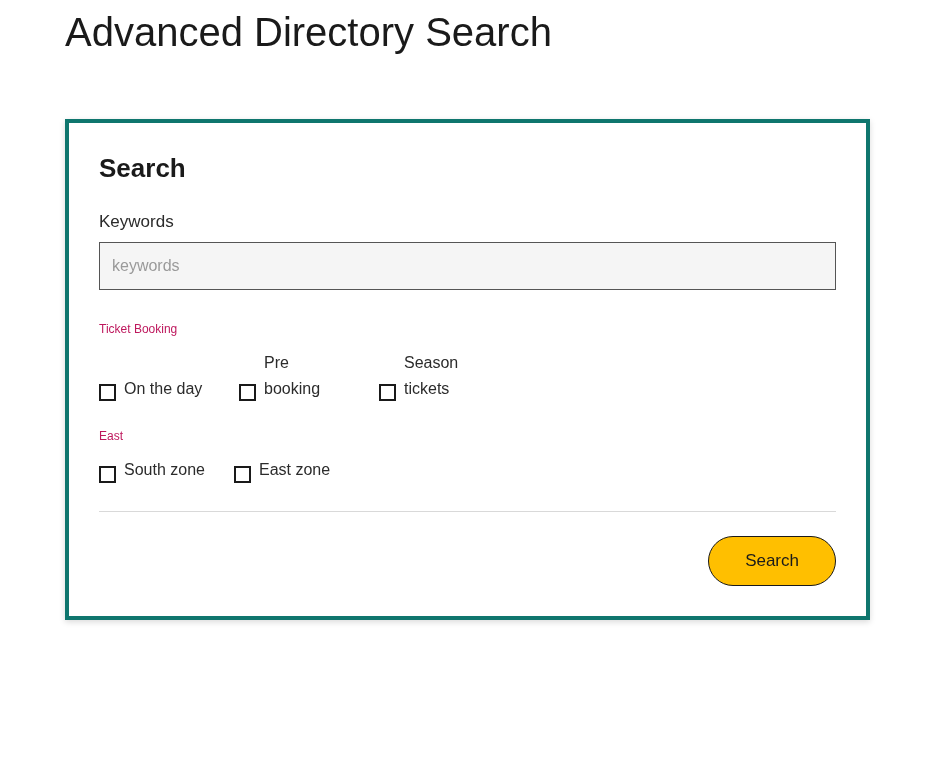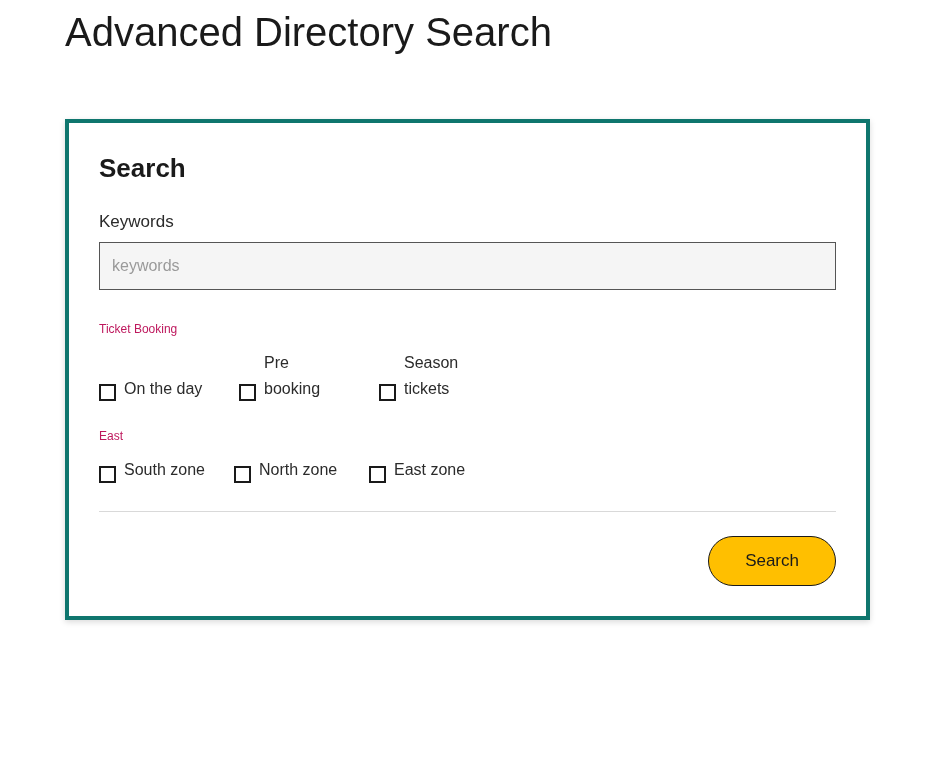--- a/index.html
+++ b/index.html
@@ -146,24 +146,20 @@
   </div>
 
   <span class="group-label">East</span>
   <div class="checkbox-grid zone-grid">
     <div class="checkbox-item">
       <span class="checkbox-box"></span>
       <span class="checkbox-label">South zone</span>
     </div>
     <div class="checkbox-item">
       <span class="checkbox-box"></span>
-      <span class="checkbox-label">North zone</span>
-    </div>
-    <div class="checkbox-item">
-      <span class="checkbox-box"></span>
       <span class="checkbox-label">East zone</span>
     </div>
   </div>
 
   <hr class="divider">
 
   <div class="footer-row">
     <button class="search-button">Search</button>
   </div>
 </div>

